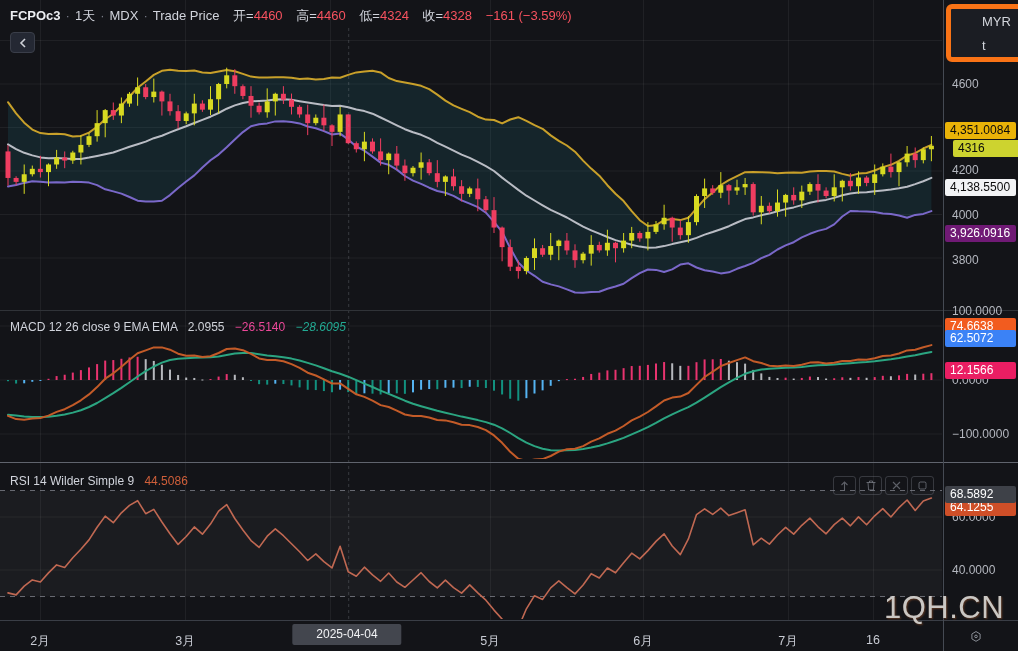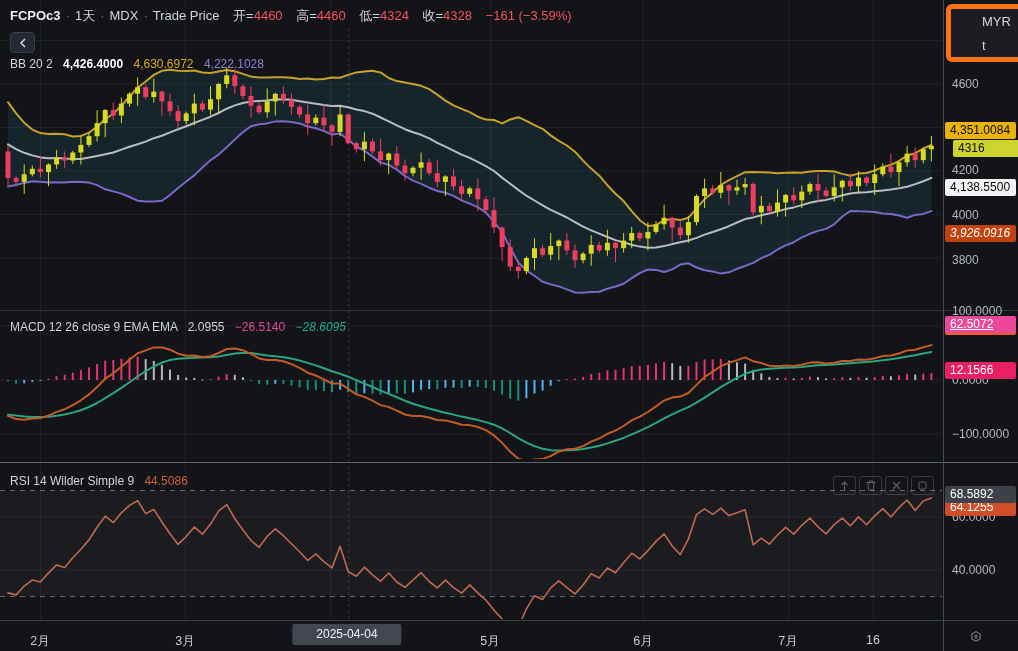--- a/index.html
+++ b/index.html
@@ -463,27 +463,20 @@
     <span class="grp"><span>收</span><span>=</span><span class="red">4328</span></span>
     <span class="grp red">−161 (−3.59%)</span>
   </div>
 
   <button class="back-btn">
     <svg width="8" height="10" viewBox="0 0 8 10">
       <polyline points="6,1 2,5 6,9" fill="none" stroke="#cfd2d8" stroke-width="1.6"></polyline>
     </svg>
   </button>
 
-  <div class="legend lg-main">
-    <b>BB</b>
-    <span>20 2</span>
-    <span class="v w-basis">4,426.4000</span>
-    <span class="v w-upper">4,630.6972</span>
-    <span class="v w-lower">4,222.1028</span>
-  </div>
   <div class="legend lg-macd">
     <b>MACD</b>
     <span>12 26 close 9 EMA EMA</span>
     <span class="v m-hist">2.0955</span>
     <span class="v m-macd">−26.5140</span>
     <span class="v m-sig">−28.6095</span>
   </div>
   <div class="legend lg-rsi">
     <b>RSI</b>
     <span>14 Wilder Simple 9</span>
@@ -519,23 +512,23 @@
       <span class="axis-tick" style="top: 207px;">4000</span>
       <span class="axis-tick" style="top: 252px;">3800</span>
       <span class="axis-tick" style="top: 303px;">100.0000</span>
       <span class="axis-tick" style="top: 372px;">0.0000</span>
       <span class="axis-tick" style="top: 426px;">−100.0000</span>
       <span class="axis-tick" style="top: 509px;">60.0000</span>
       <span class="axis-tick" style="top: 562px;">40.0000</span>
       <span class="axis-badge" style="top: 121.5px; background: #eab308; color: rgb(11, 11, 11);">4,351.0084</span>
       <span class="axis-badge" style="top: 139.5px; background: rgb(205, 211, 47); color: rgb(11, 11, 11); margin-left: 8px;">4316</span>
       <span class="axis-badge" style="top: 178.5px; background: rgb(242, 243, 245); color: rgb(11, 11, 11);">4,138.5500</span>
-      <span class="axis-badge" style="top: 224.5px; background: #c2410c; color: rgb(255, 255, 255); font-style: italic;">3,926.0916</span>
+      <span class="axis-badge" style="top: 224.5px; background: #701a75; color: rgb(255, 255, 255);">3,926.0916</span>
       <span class="axis-badge" style="top: 317.5px; background: rgb(242, 92, 31); color: rgb(255, 255, 255);">74.6638</span>
-      <span class="axis-badge" style="top: 316px; background: #ec4899; color: rgb(255, 255, 255); text-decoration: underline;">62.5072</span>
+      <span class="axis-badge" style="top: 330px; background: #3b82f6; color: rgb(255, 255, 255);">62.5072</span>
       <span class="axis-badge" style="top: 361.5px; background: rgb(234, 30, 99); color: rgb(255, 255, 255);">12.1566</span>
       <span class="axis-badge" style="top: 498.5px; background: rgb(207, 79, 40); color: rgb(255, 255, 255);">64.1255</span>
       <span class="axis-badge" style="top: 485.5px; background: rgb(62, 65, 72); color: rgb(255, 255, 255);">68.5892</span>
     </div>
 
   <div id="time-axis">
       <span class="time-tick" style="left: 40px;">2月</span>
       <span class="time-tick" style="left: 185px;">3月</span>
       <span class="time-tick" style="left: 490px;">5月</span>
       <span class="time-tick" style="left: 643px;">6月</span>
@@ -559,14 +552,15 @@
       </svg>
     </div>
     <div class="cur-row">
       <span>t</span>
       <svg width="9" height="6" viewBox="0 0 9 6">
         <polyline points="1,1 4.5,4.5 8,1" fill="none" stroke="#9a9da6" stroke-width="1.4"></polyline>
       </svg>
     </div>
   </div>
 
+  <div class="watermark">1QH.CN</div>
 
 </div>
 
 </body></html>

